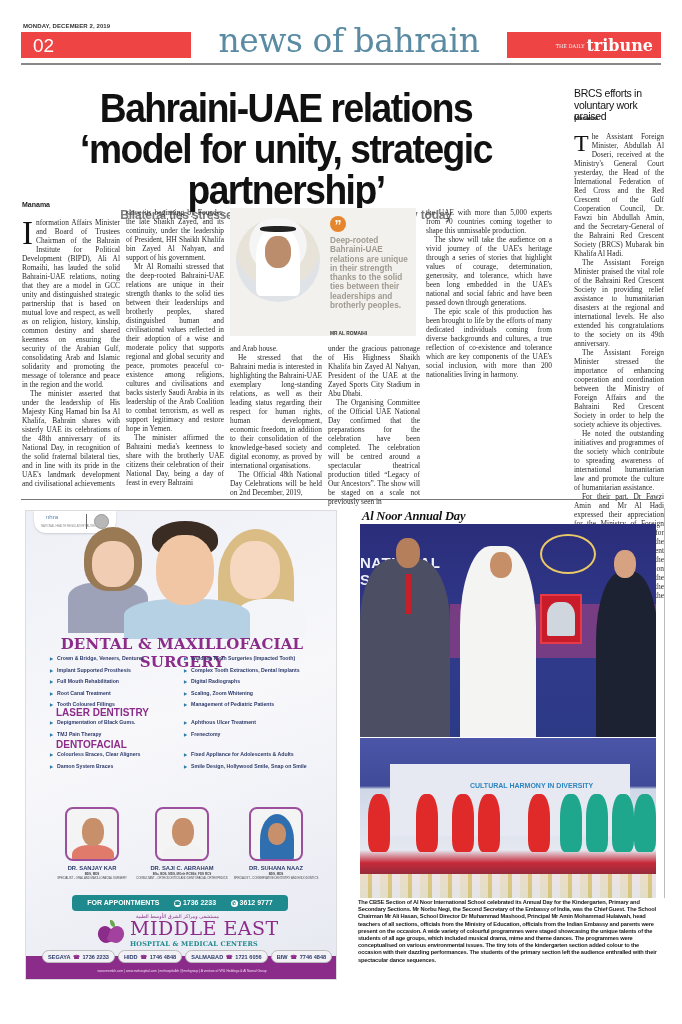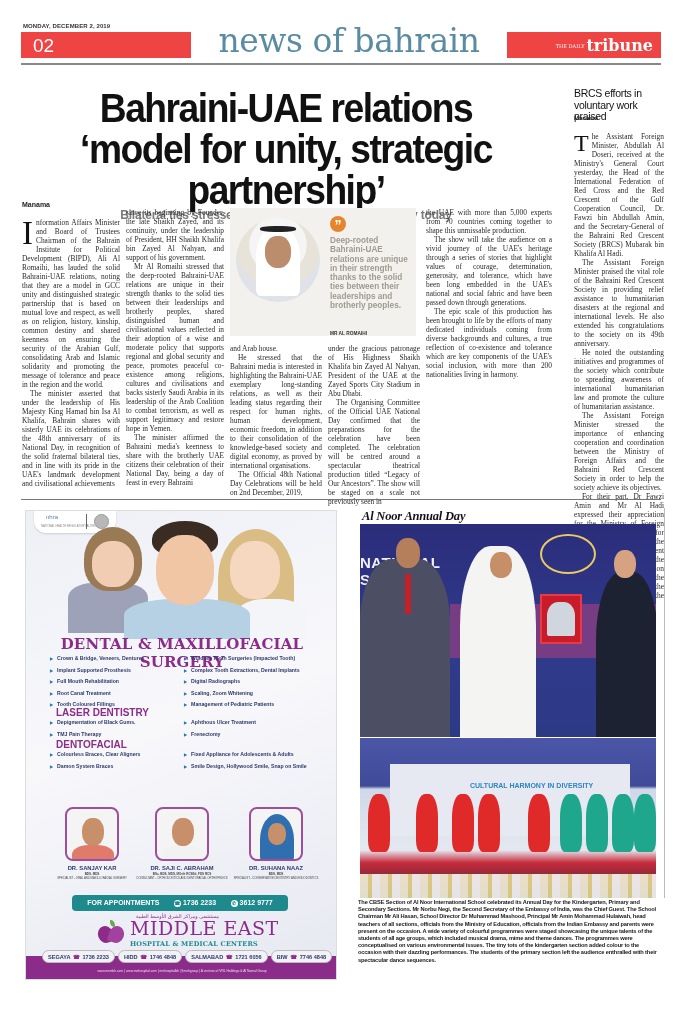--- a/index.html
+++ b/index.html
@@ -166,22 +166,22 @@
   <p class="first">the UAE with more than 5,000 experts from 70 countries coming together to shape this unmissable production.</p>
   <p>The show will take the audience on a vivid journey of the UAE's heritage through a series of stories that highlight values of courage, determination, generosity, and tolerance, which have been long embedded in the UAE's national and social fabric and have been passed down through generations.</p>
   <p>The epic scale of this production has been brought to life by the efforts of many dedicated individuals coming from diverse backgrounds and cultures, a true reflection of co-existence and tolerance which are key components of the UAE's social inclusion, with more than 200 nationalities living in harmony.</p>
 </div>
 
 <div class="side-headline">BRCS efforts in voluntary work praised</div>
 <div class="side-loc">Manama</div>
 <div class="col" style="left:574px; top:132px; width:90px;">
   <p class="first"><span class="dropcap" style="font-size:24px; line-height:19px;">T</span><span>he Assistant Foreign Minister, Abdullah Al Doseri, received at the Ministry's General Court yesterday, the Head of the International Federation of Red Cross and the Red Crescent of the Gulf Cooperation Council, Dr. Fawzi bin Abdullah Amin, and the Secretary-General of the Bahraini Red Crescent Society (BRCS) Mubarak bin Khalifa Al Hadi.</span></p>
   <p>The Assistant Foreign Minister praised the vital role of the Bahraini Red Crescent Society in providing relief assistance to humanitarian disasters at the regional and international levels. He also extended his congratulations to the society on its 49th anniversary.</p>
+  <p>The Assistant Foreign Minister stressed the importance of enhancing cooperation and coordination between the Ministry of Foreign Affairs and the Bahraini Red Crescent Society in order to help the society achieve its objectives.</p>
   <p>He noted the outstanding initiatives and programmes of the society which contribute to spreading awareness of international humanitarian law and promote the culture of humanitarian assistance.</p>
-  <p>The Assistant Foreign Minister stressed the importance of enhancing cooperation and coordination between the Ministry of Foreign Affairs and the Bahraini Red Crescent Society in order to help the society achieve its objectives.</p>
   <p>For their part, Dr Fawzi Amin and Mr Al Hadi expressed their appreciation for the Ministry of Foreign Affairs' continued support for the activities and events of the Bahrain Red Crescent Society, stressing the importance of consultation and coordination between the two sides to reinforce the Kingdom's participation at the international level.</p>
 </div>
 
 <div class="rule-mid"></div>
 
 <div class="ad">
   <div class="ad-badge">
     <span class="nhra">nhra</span>
     <span class="nhra-sub">NATIONAL HEALTH REGULATORY AUTHORITY</span>
     <span class="divider"></span>

